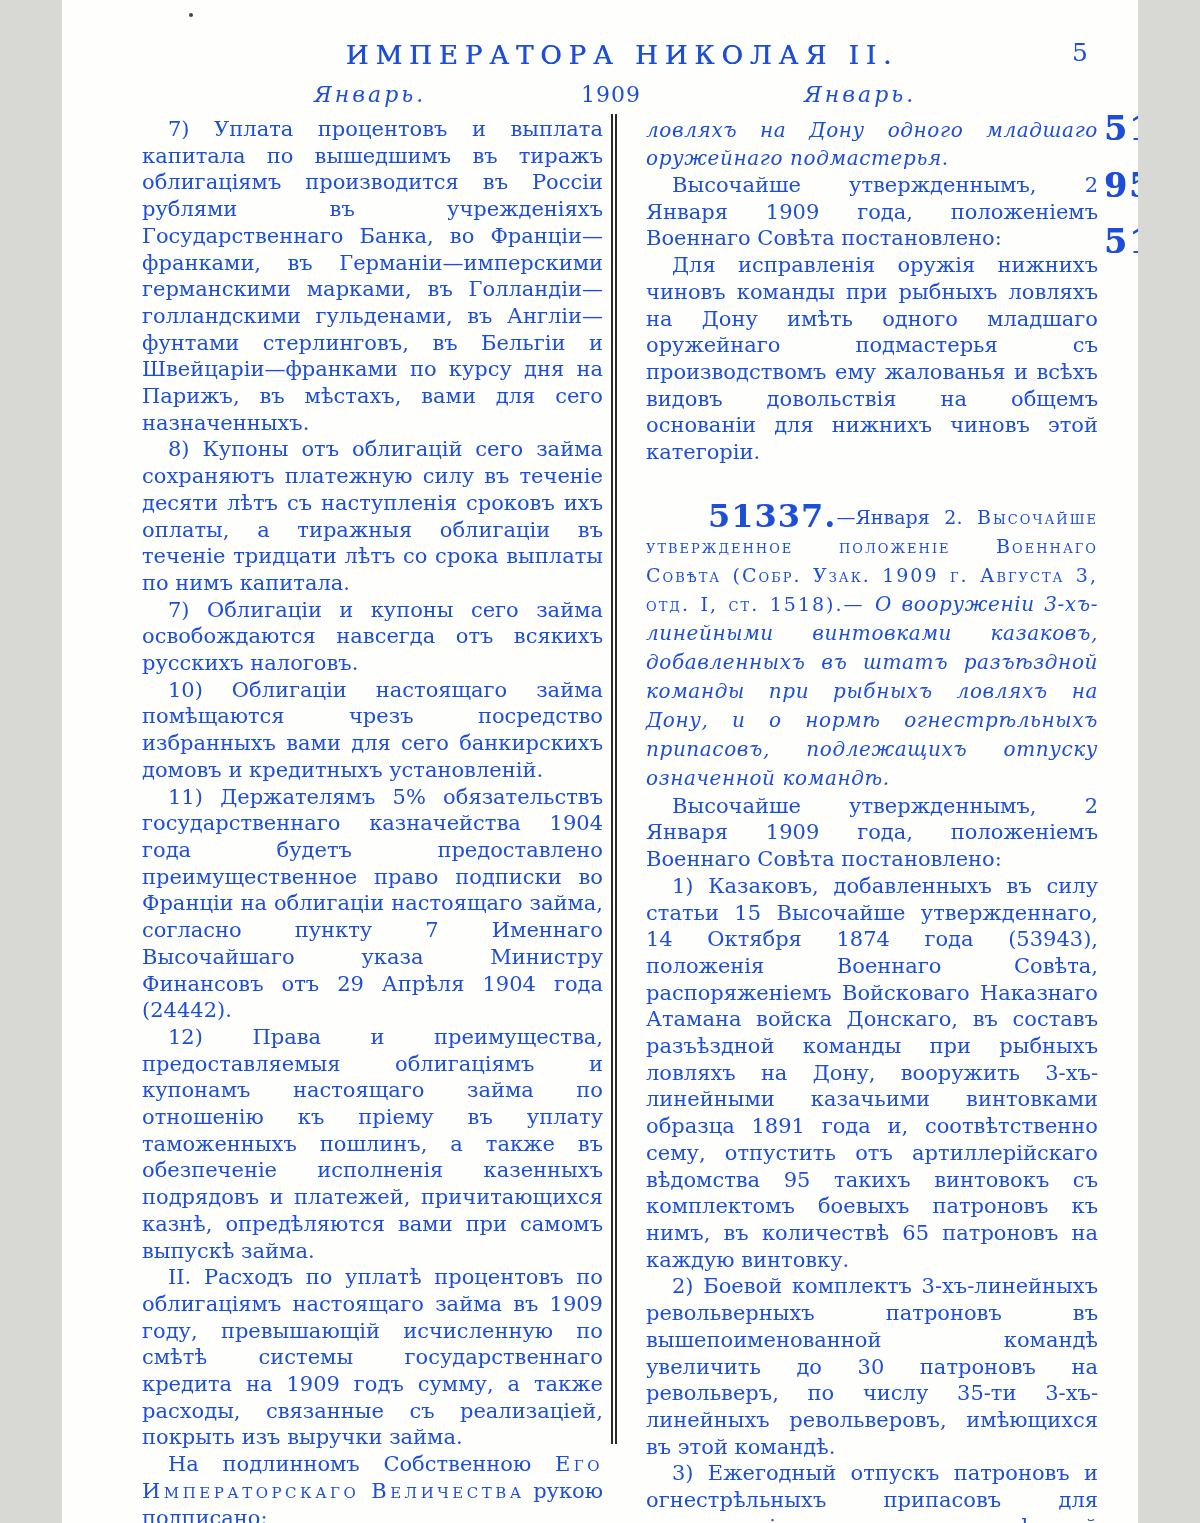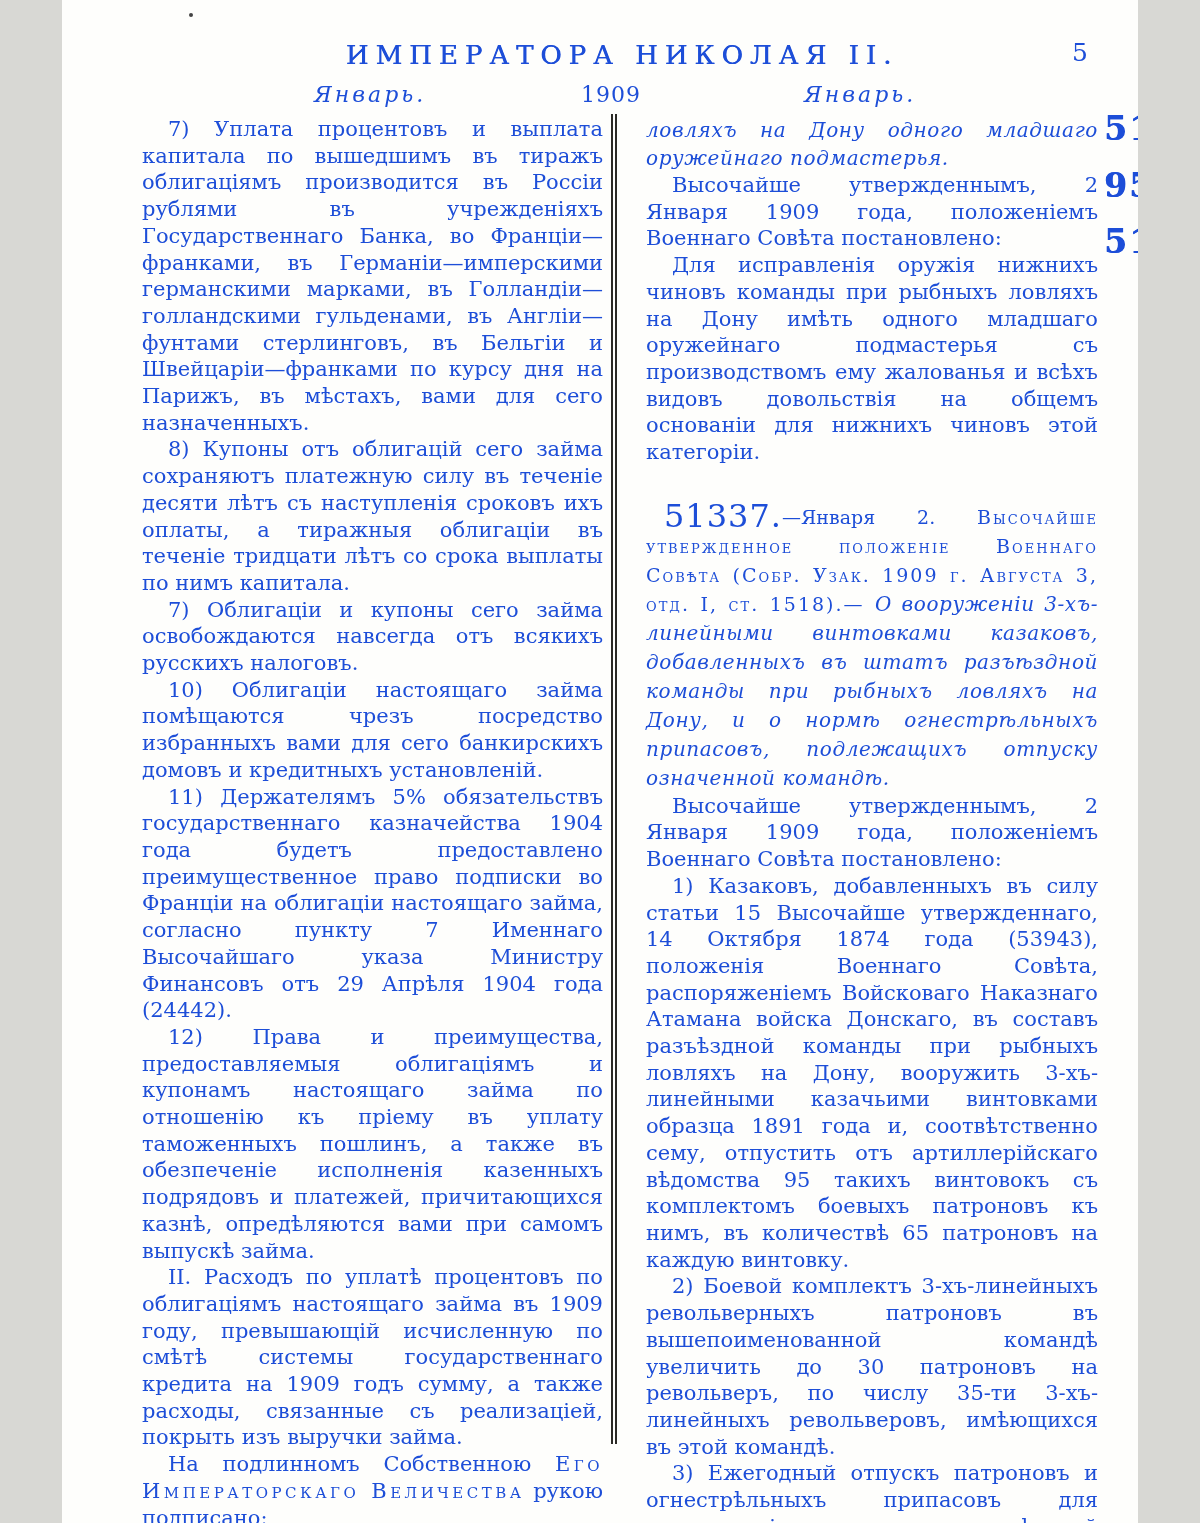--- a/index.html
+++ b/index.html
@@ -31,21 +31,21 @@
   p.body { margin:0; font-size:21px; line-height:26.7px; text-align:justify; text-indent:26px; }
 
   .attest { margin-top:12px; }
   .caps-spaced { font-variant:small-caps; letter-spacing:3.5px; }
 
   .sig { margin:16px 34px 0 0; text-align:center; font-style:italic; font-size:21px; letter-spacing:4px; line-height:30px; }
   .place { margin:20px 0 0 0; font-size:19px; line-height:31px; text-indent:0; text-align:left; }
 
   .section-head { margin:0; font-size:19px; line-height:29px; text-align:justify; text-indent:18px; }
   .sec-37 { margin-top:34px; }
-  .sec-num { font-size:32px; font-weight:normal; letter-spacing:1px; line-height:1; vertical-align:-3px; }
+  .sec-num { font-size:32px; font-weight:bold; letter-spacing:1px; line-height:1; vertical-align:-3px;margin-left:44px; }
   .sec-src { font-variant:small-caps; letter-spacing:2px; }
   .sec-title { font-style:italic; font-size:20px; letter-spacing:0.6px; }
 
   .cont-title { margin:0; font-style:italic; font-size:20px; letter-spacing:0.6px; line-height:28px; text-align:justify; text-indent:0; }
 
   .margin-num { position:absolute; left:1042px; font-size:33px; font-weight:bold; letter-spacing:2px; line-height:1; text-shadow:0.6px 0 0 currentColor;text-align:right; }
   .mn1 { top:112px; } .mn2 { top:169px; } .mn3 { top:225px; }
 </style>
 </head>
 <body>

